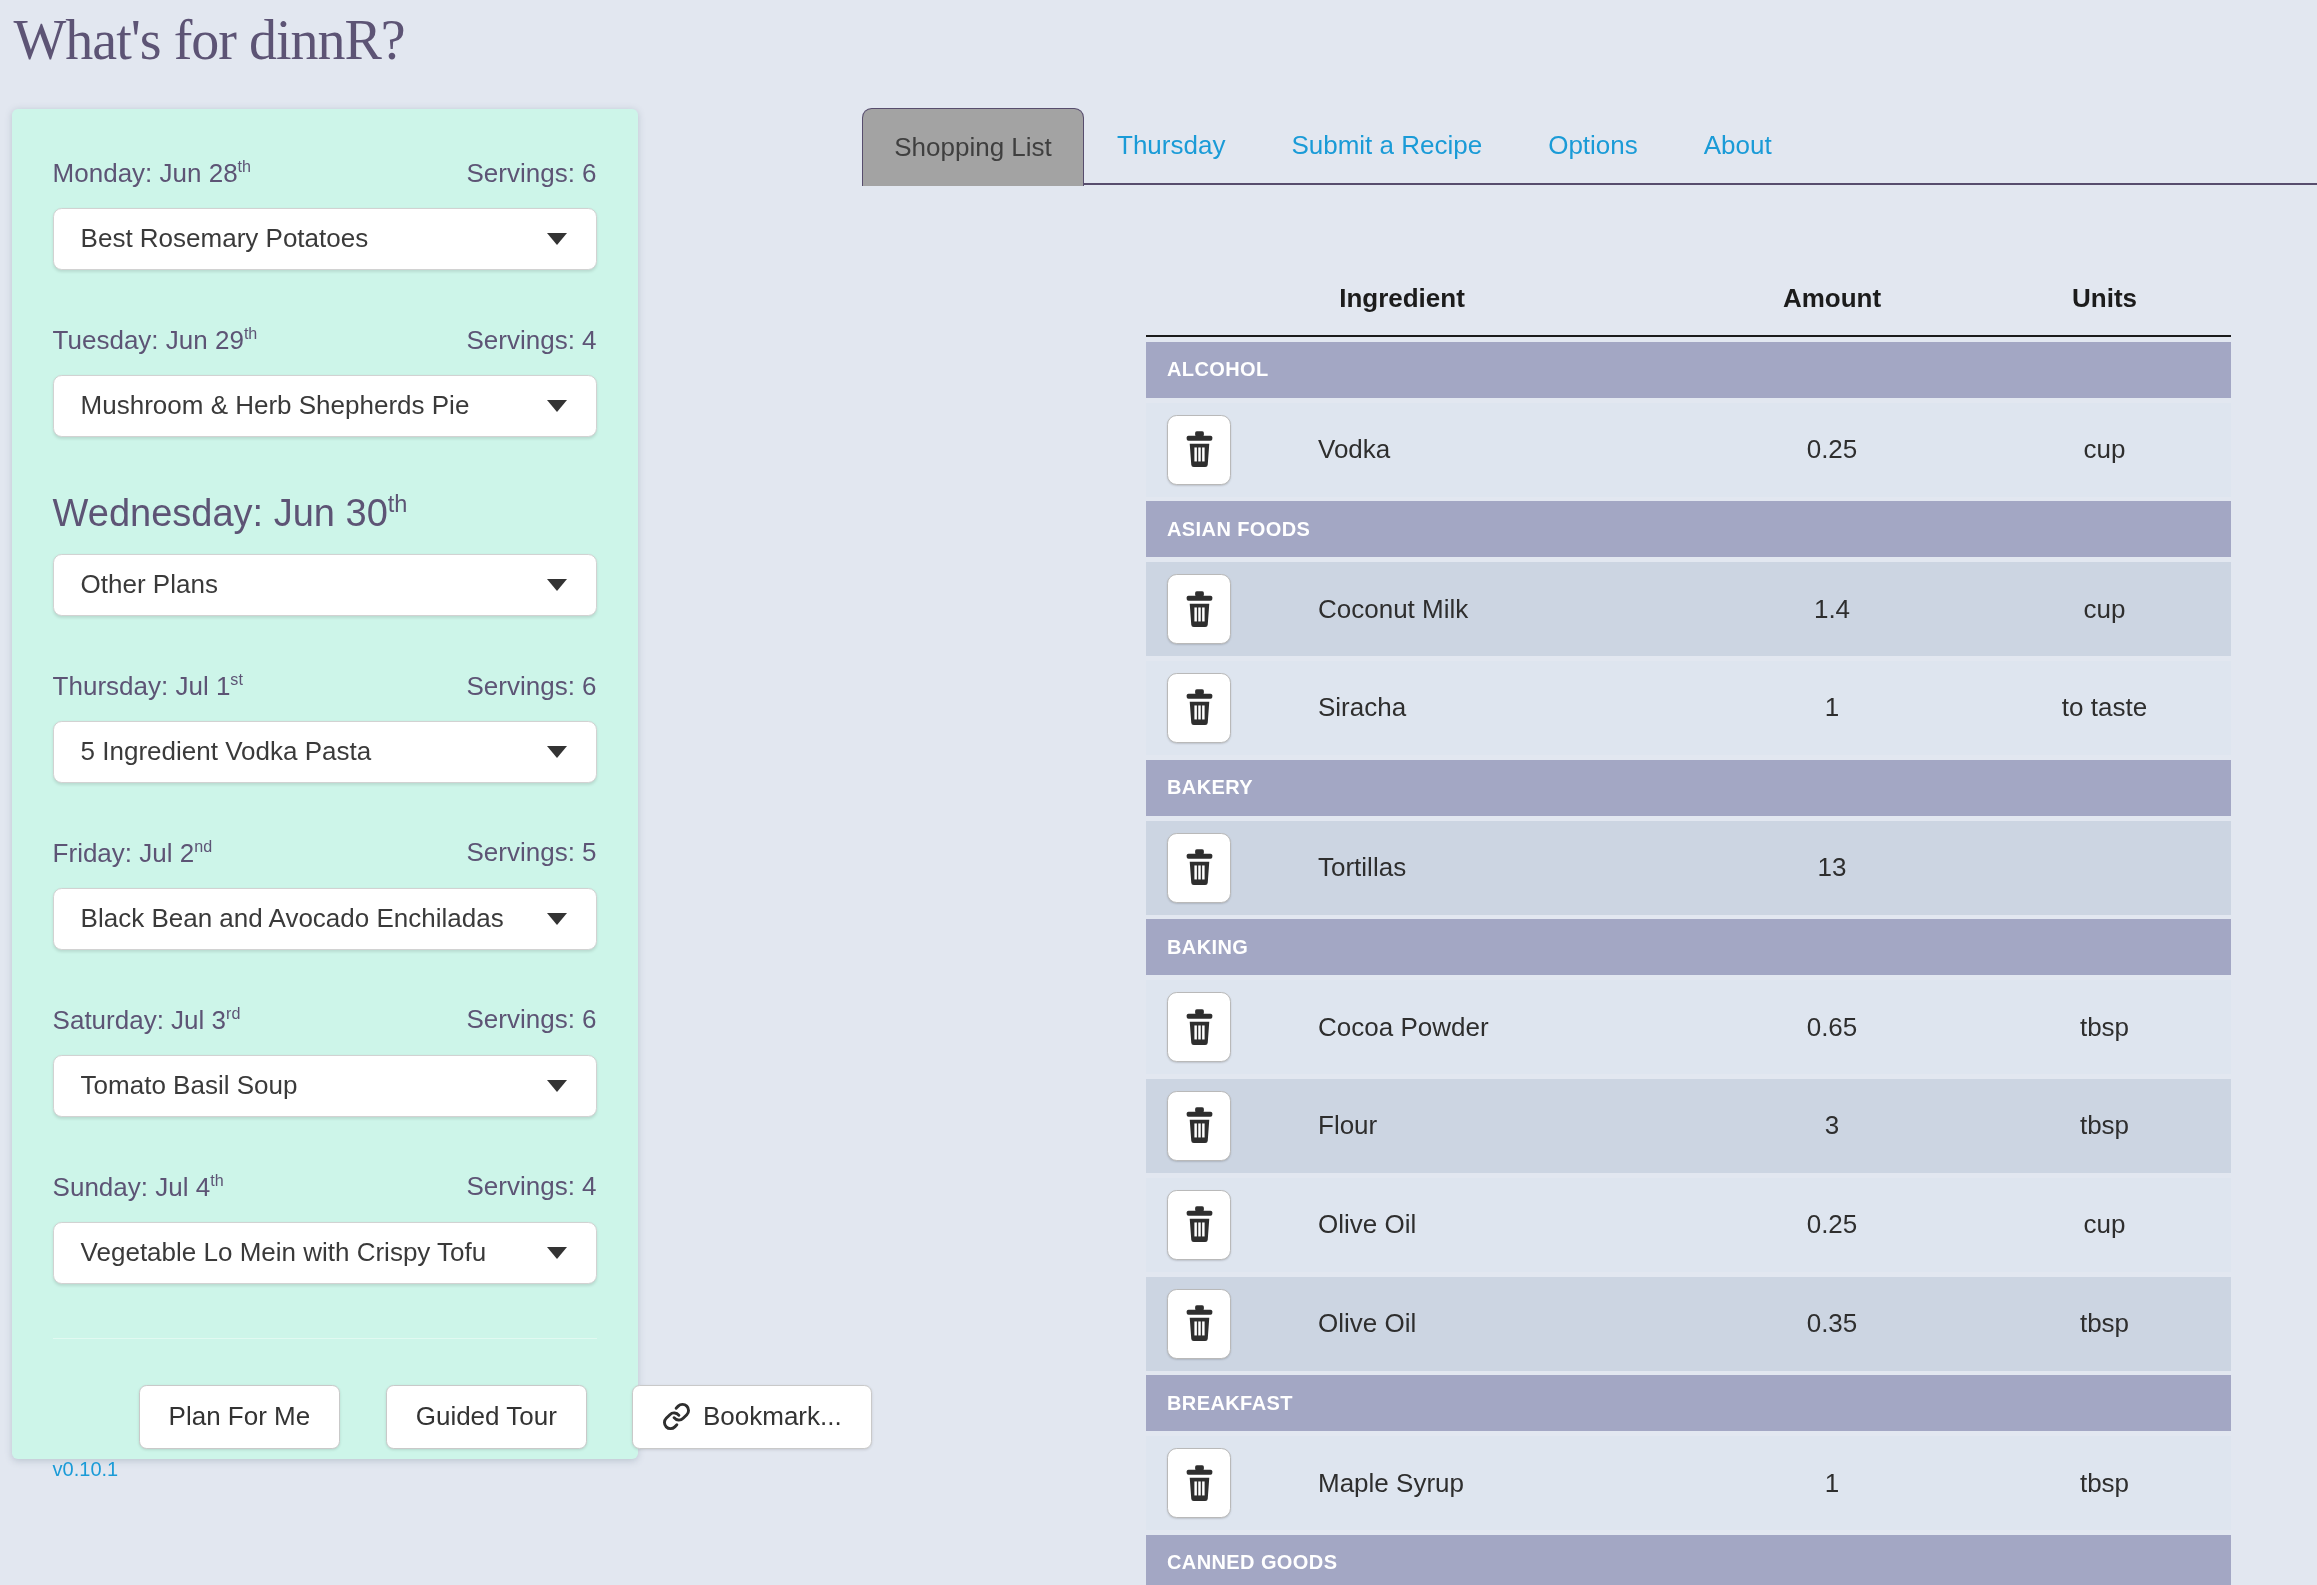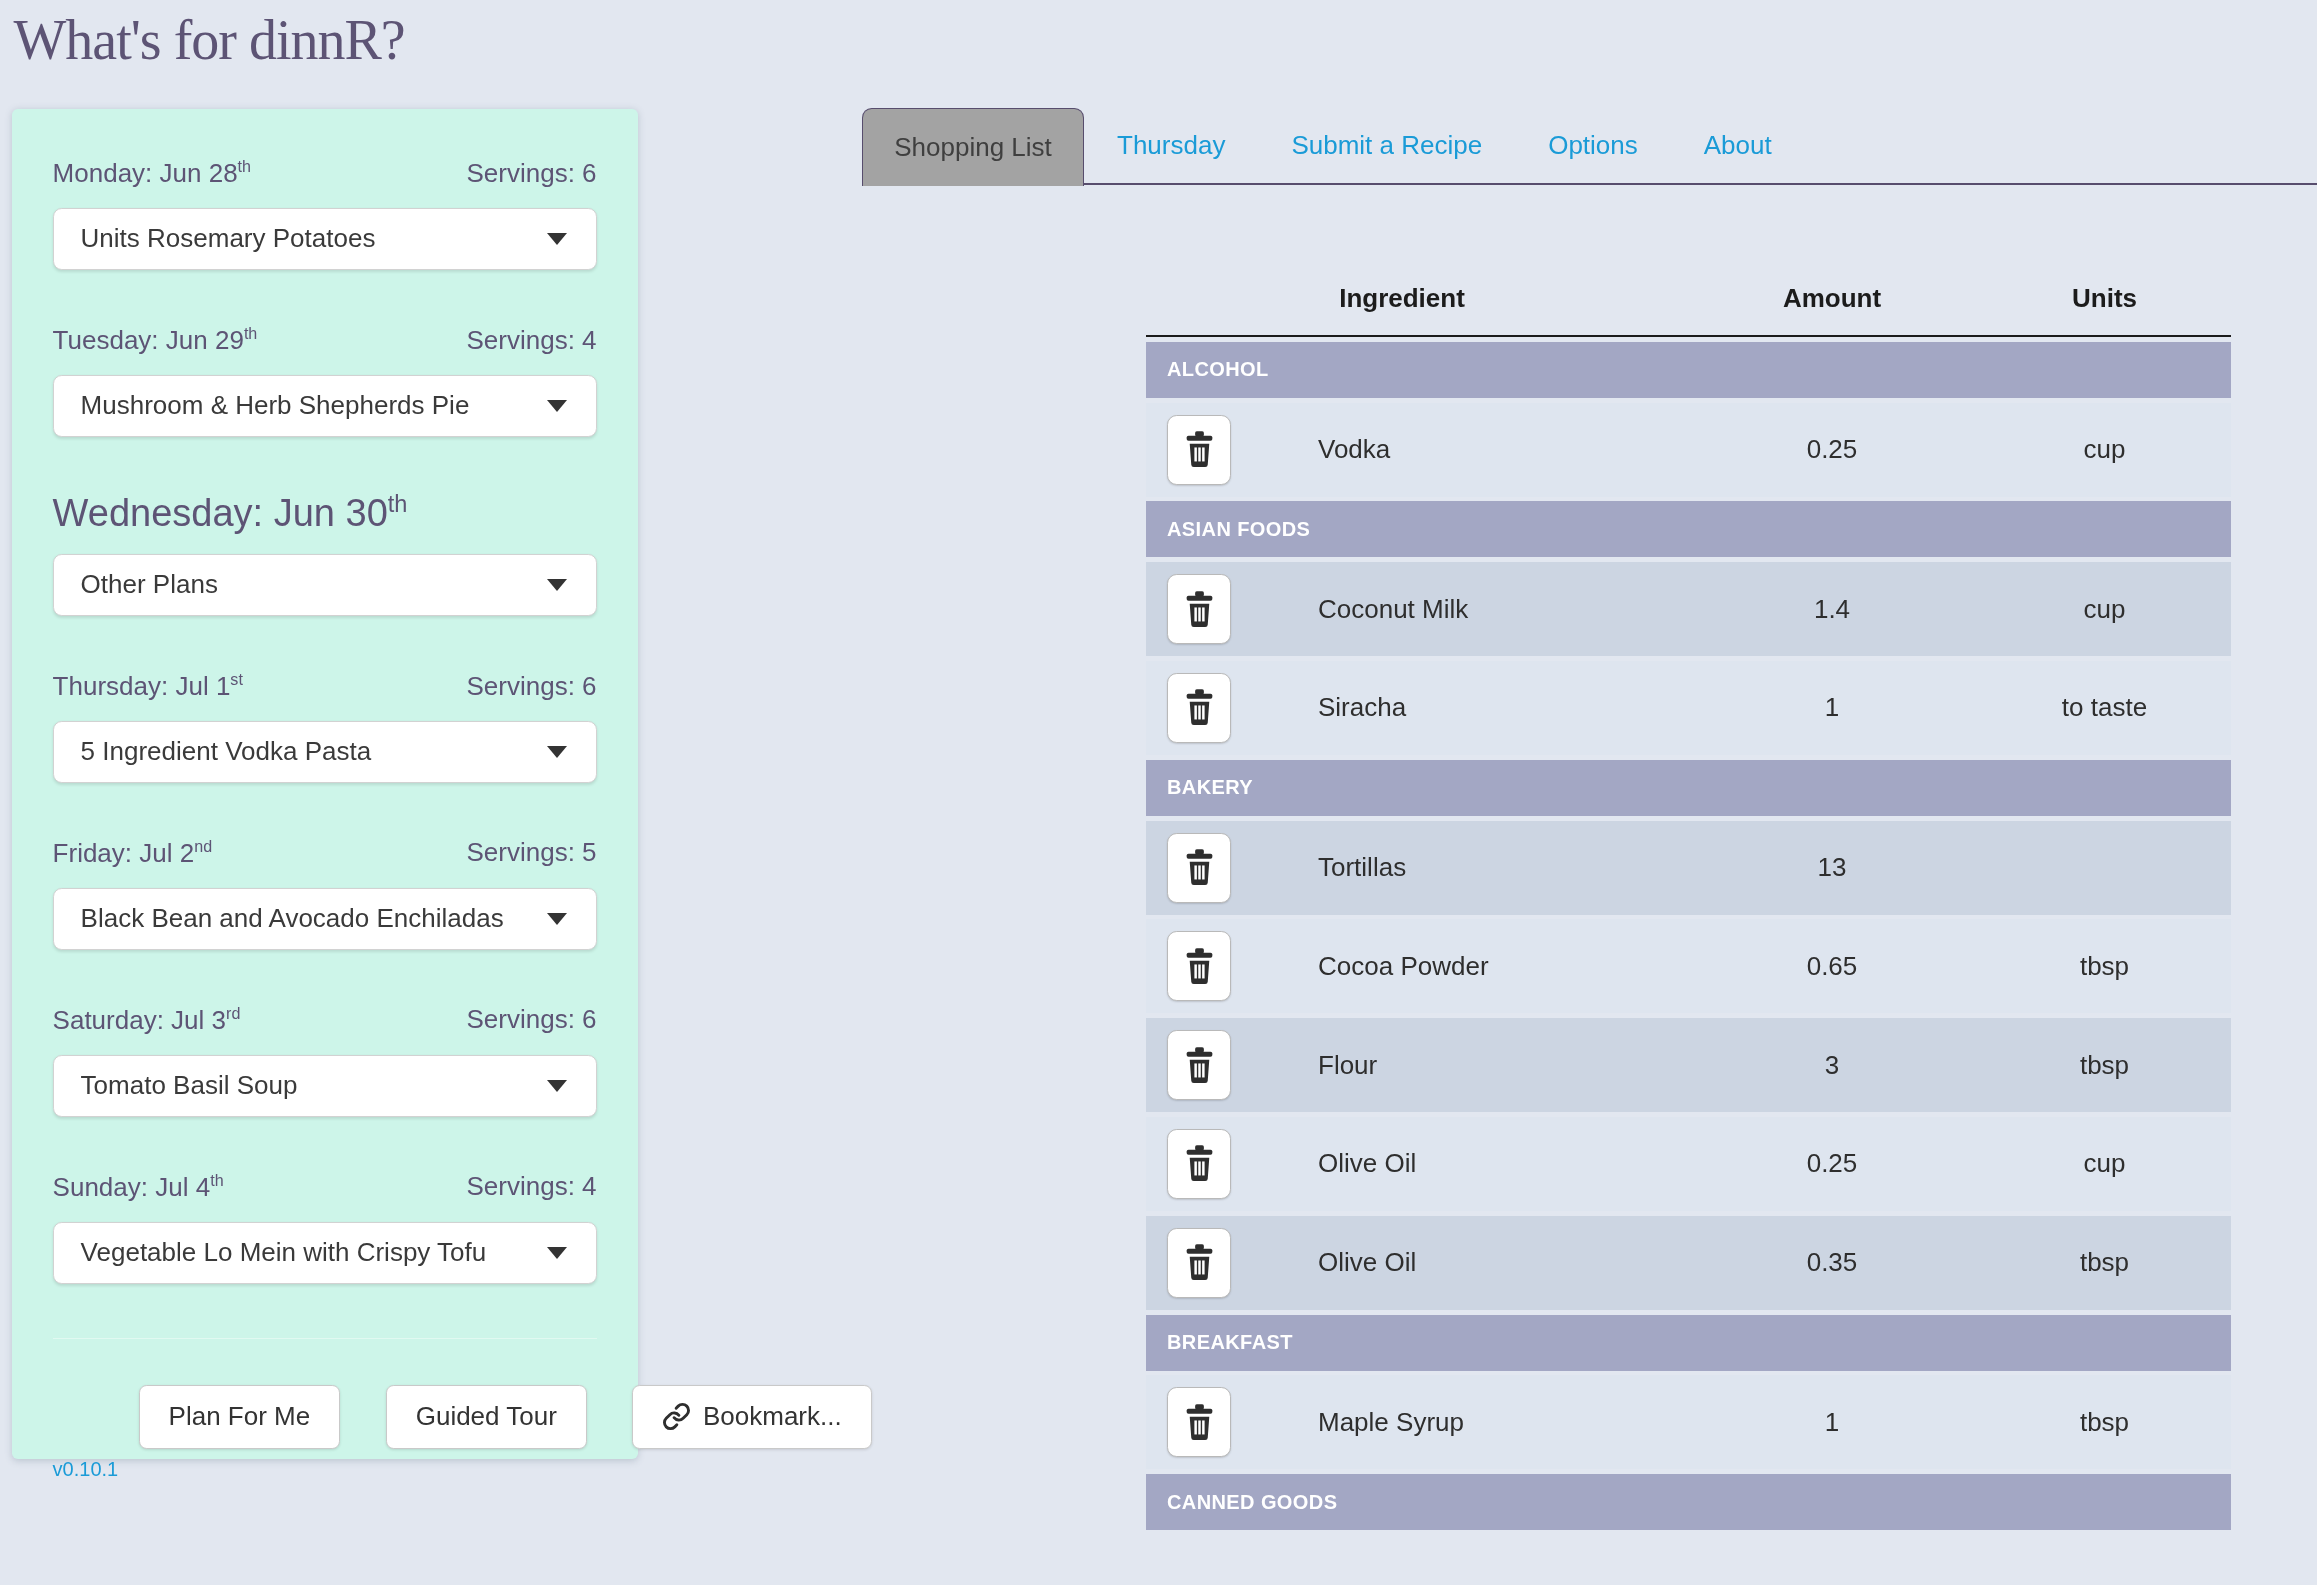--- a/index.html
+++ b/index.html
@@ -101,21 +101,21 @@
   <div class="app-title">What's for dinnR?</div>
 
   <aside class="planner">
     <div id="days-container">
   <div class="day-group">
     <div class="day-head">
       <span class="day-label"><span class="day-text">Monday: Jun 28</span><sup class="day-ordinal">th</sup></span>
       <span class="servings">Servings: 6</span>
     </div>
     <div class="meal-select">
-      <span class="meal-text">Units Rosemary Potatoes</span>
+      <span class="meal-text">Best Rosemary Potatoes</span>
       <span class="caret"></span>
     </div>
   </div>
 
   <div class="day-group">
     <div class="day-head">
       <span class="day-label"><span class="day-text">Tuesday: Jun 29</span><sup class="day-ordinal">th</sup></span>
       <span class="servings">Servings: 4</span>
     </div>
     <div class="meal-select">
@@ -297,20 +297,23 @@
             <rect x="13.8" y="11.6" width="1.7" height="9.6" fill="#ffffff"></rect>
           </svg>
         </span>
       </button>
     </div>
     <div class="cell-ingredient">Tortillas</div>
     <div class="cell-amount">13</div>
     <div class="cell-units"></div>
   </div>
 
+  <div class="cat-row">
+    <span class="cat-name">BAKING</span>
+  </div>
 
   <div class="item-row light">
     <div>
       <button class="trash-btn">
         <span style="display:flex;">
           <svg width="35" height="39" viewBox="0 0 24 26" xmlns="http://www.w3.org/2000/svg">
             <rect x="9" y="0.5" width="6" height="3.4" rx="1.1" fill="#2e2e2e"></rect>
             <rect x="3.2" y="3.6" width="17.6" height="3.4" rx="1.2" fill="#2e2e2e"></rect>
             <path d="M5.3 9 h13.4 l-1.05 14.4 a1.7 1.7 0 0 1 -1.7 1.6 h-7.9 a1.7 1.7 0 0 1 -1.7 -1.6 z" fill="#2e2e2e"></path>
             <rect x="8.5" y="11.6" width="1.7" height="9.6" fill="#ffffff"></rect>

